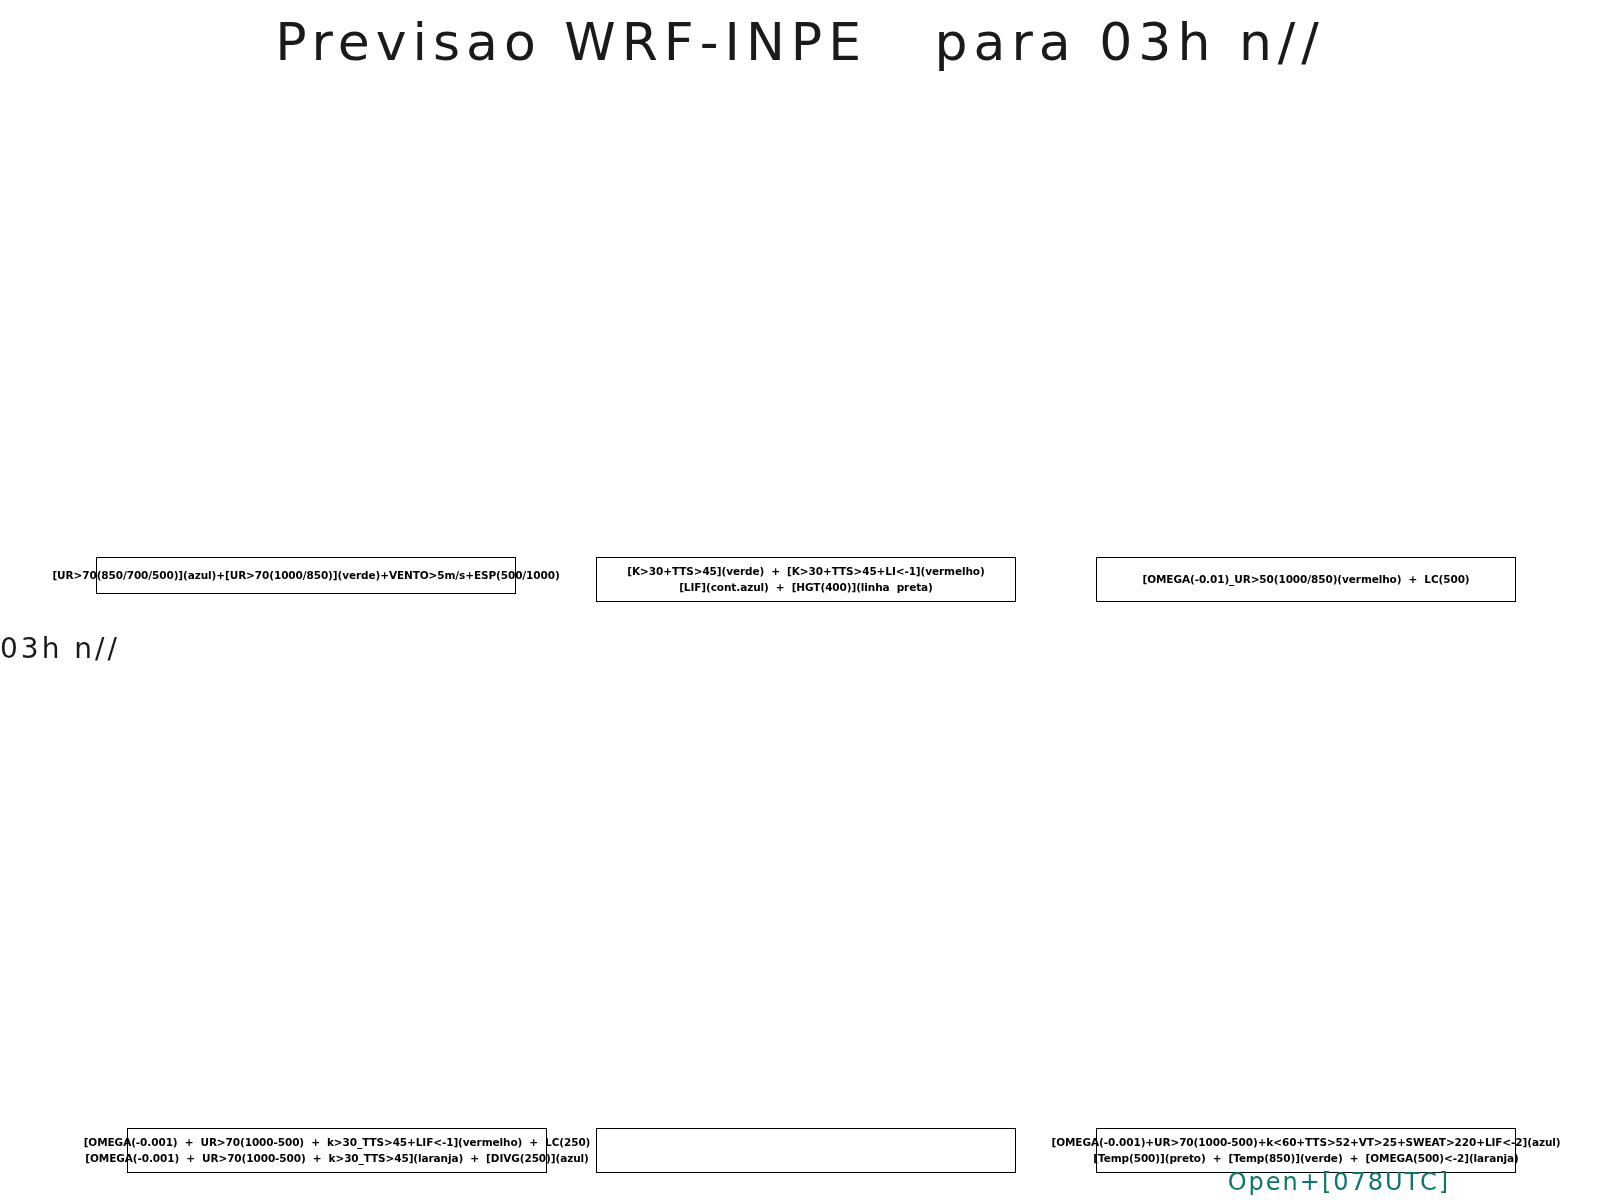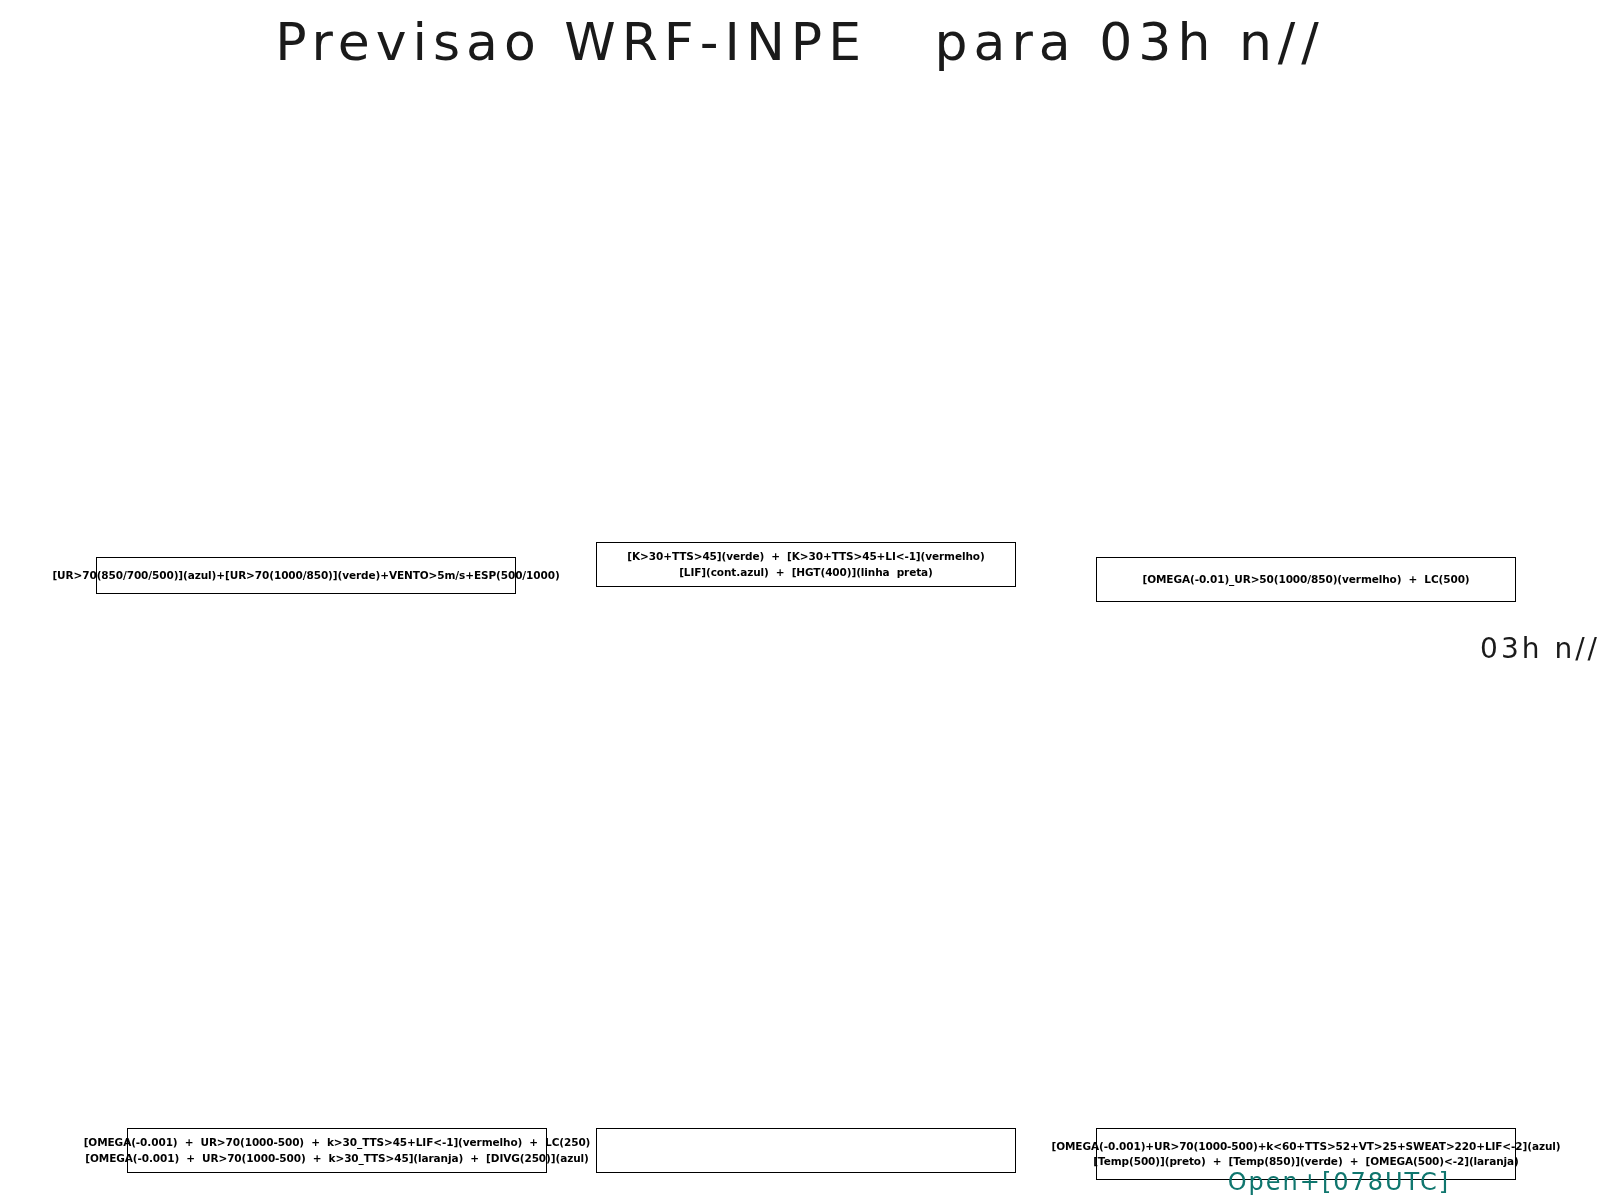--- a/index.html
+++ b/index.html
@@ -30,21 +30,21 @@
     color: #1a1a1a;
     white-space: pre;
   }
 
   
   .sub-label {
     position: absolute;
     top: 632px;
     left: 0;
     width: 1600px;
-    text-align: right;
+    text-align: left;
     font-family: "DejaVu Sans", sans-serif;
     font-size: 28px;
     letter-spacing: 3px;
     color: #1a1a1a;
     white-space: pre;
   }
 
   
   .footer-label {
     position: absolute;
@@ -76,27 +76,27 @@
     font-weight: bold;
     line-height: 1.45;
     color: #000000;
     white-space: pre;
     text-align: center;
     letter-spacing: -0.1px;
   }
 
   
   #legend-top-left   { left: 96px;  top: 557px; width: 420px; height: 37px; }
-  #legend-top-center { left: 596px; top: 542px; width: 420px; height: 45px; }
+  #legend-top-center { left: 596px; top: 557px; width: 420px; height: 45px; }
   #legend-top-right  { left: 1096px;top: 557px; width: 420px; height: 45px; }
 
   
   #legend-bottom-left   { left: 96px;  top: 1128px; width: 420px; height: 45px; margin-left: 31px; }
   #legend-bottom-center { left: 596px; top: 1128px; width: 420px; height: 45px; }
-  #legend-bottom-right  { left: 1096px;top: 1128px; width: 420px; height: 52px; }
+  #legend-bottom-right  { left: 1096px;top: 1128px; width: 420px; height: 45px; }
 </style>
 </head>
 <body>
 
 <div class="main-title">Previsao WRF-INPE   para 03h n//</div>
 
 <div class="legend-box" id="legend-top-left">
   <div class="legend-line">[UR&gt;70(850/700/500)](azul)+[UR&gt;70(1000/850)](verde)+VENTO&gt;5m/s+ESP(500/1000)</div>
 </div>
 

